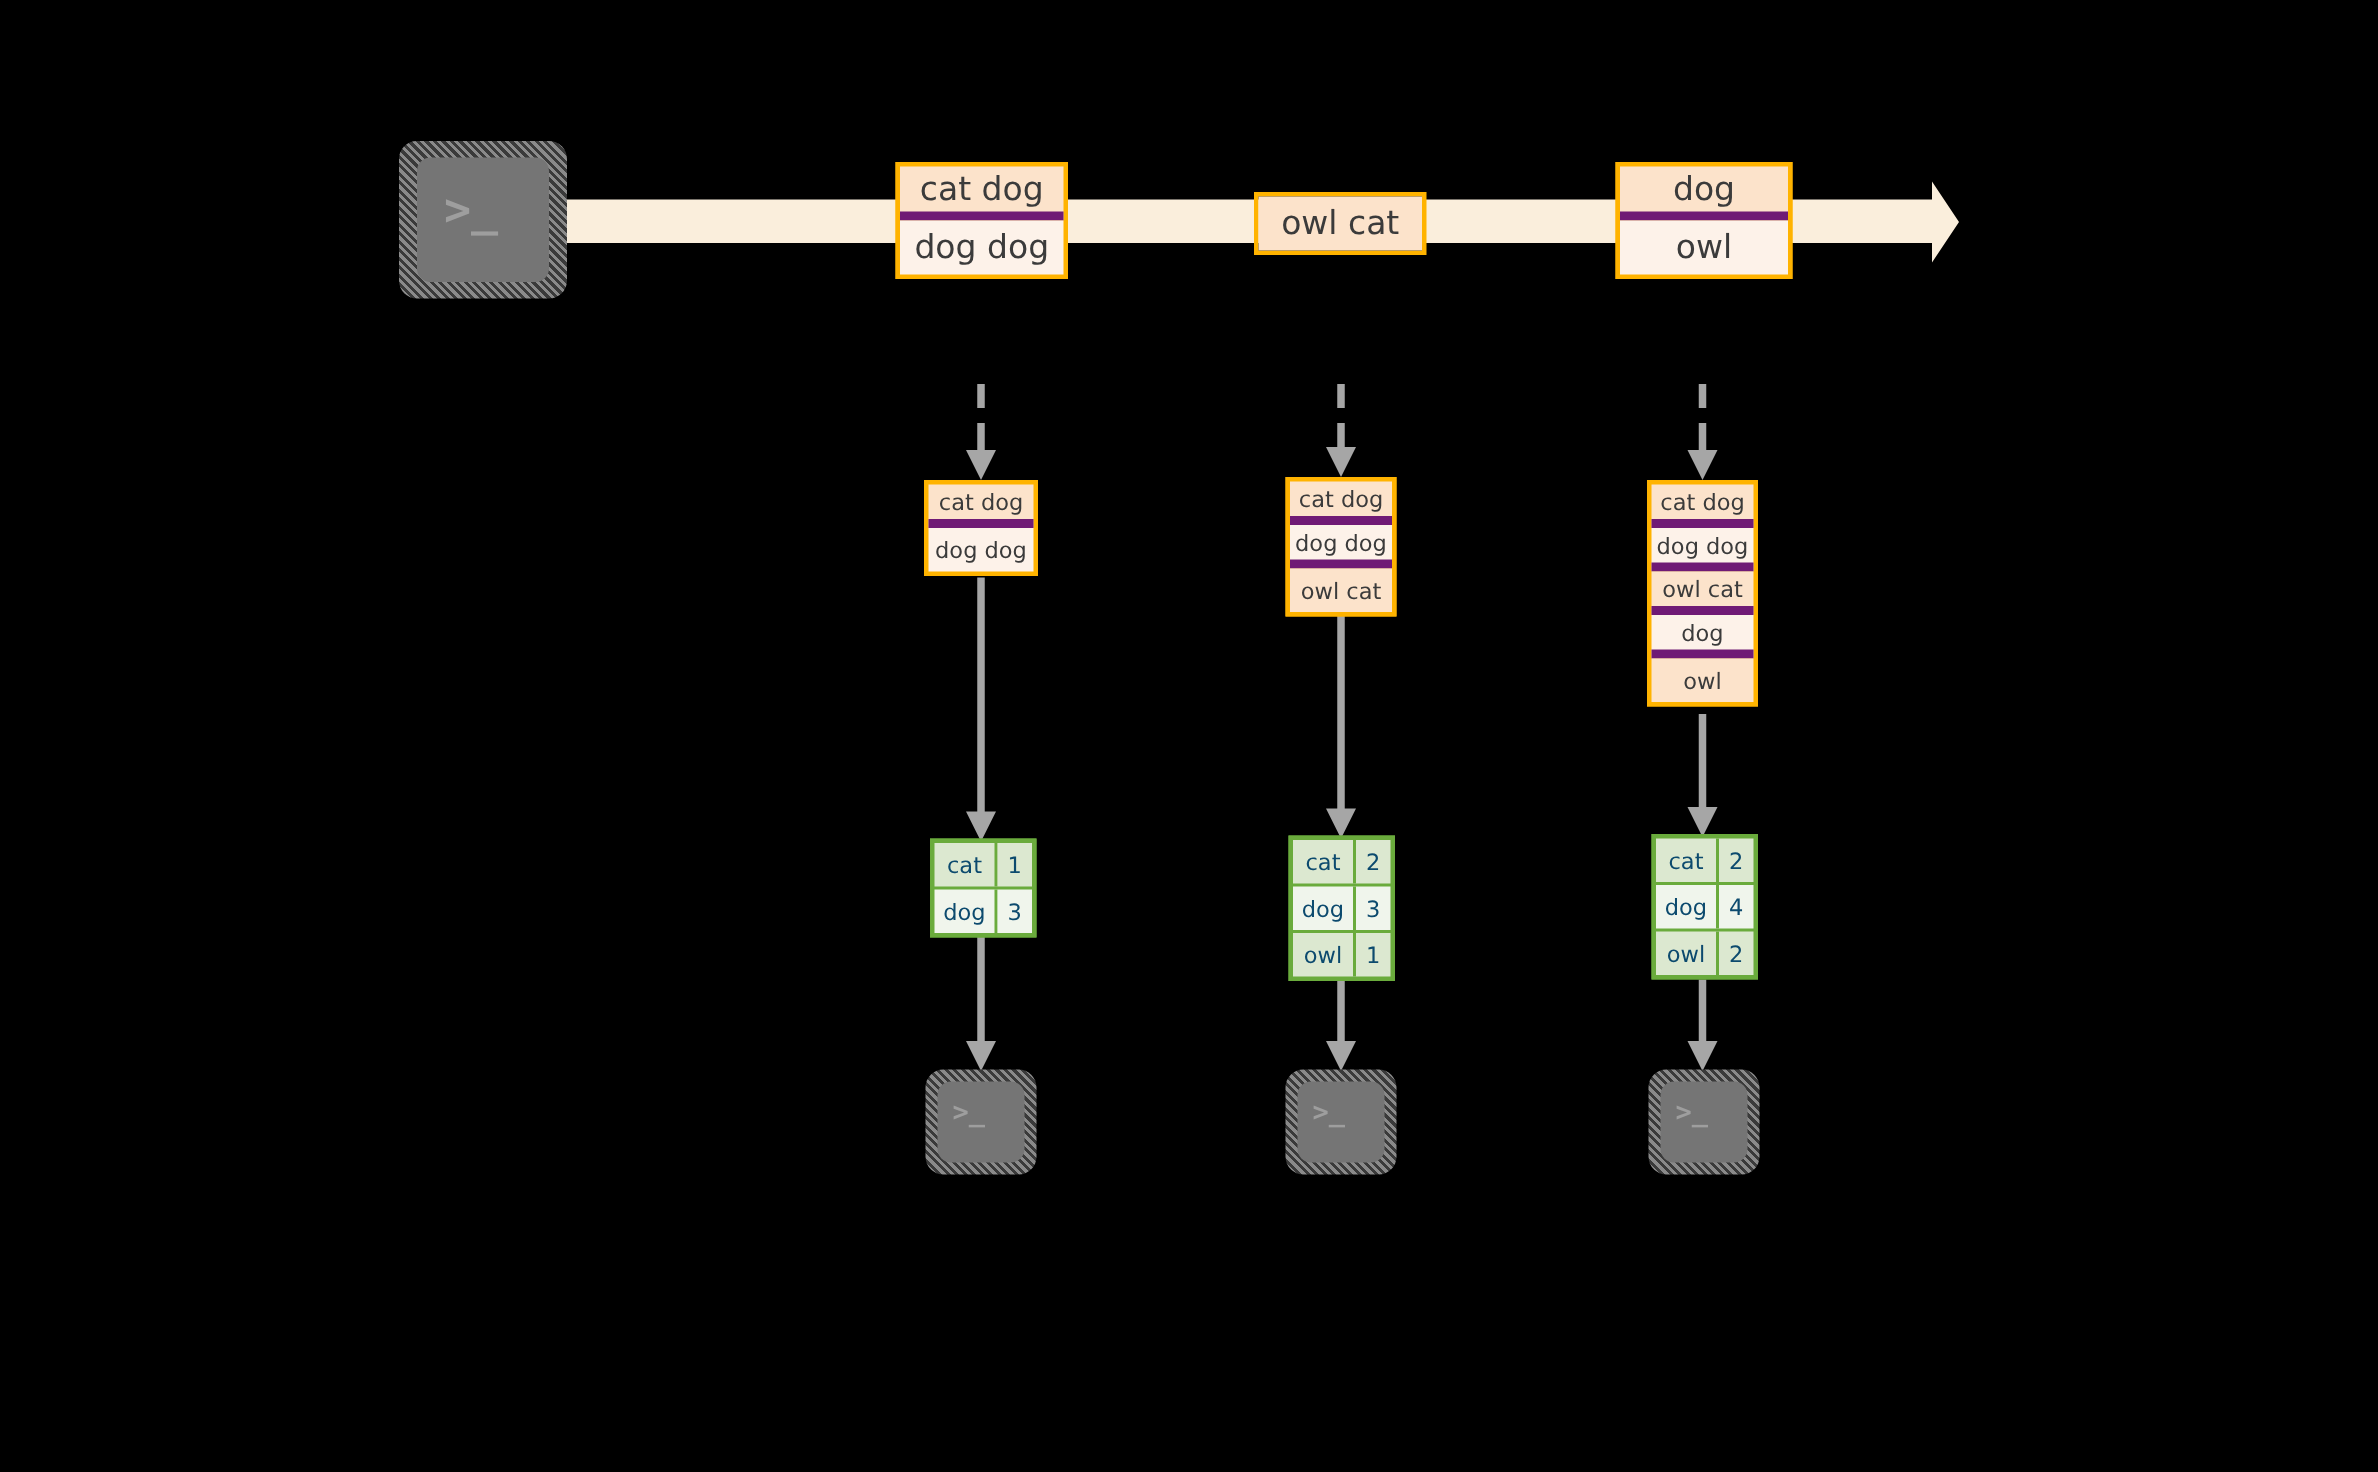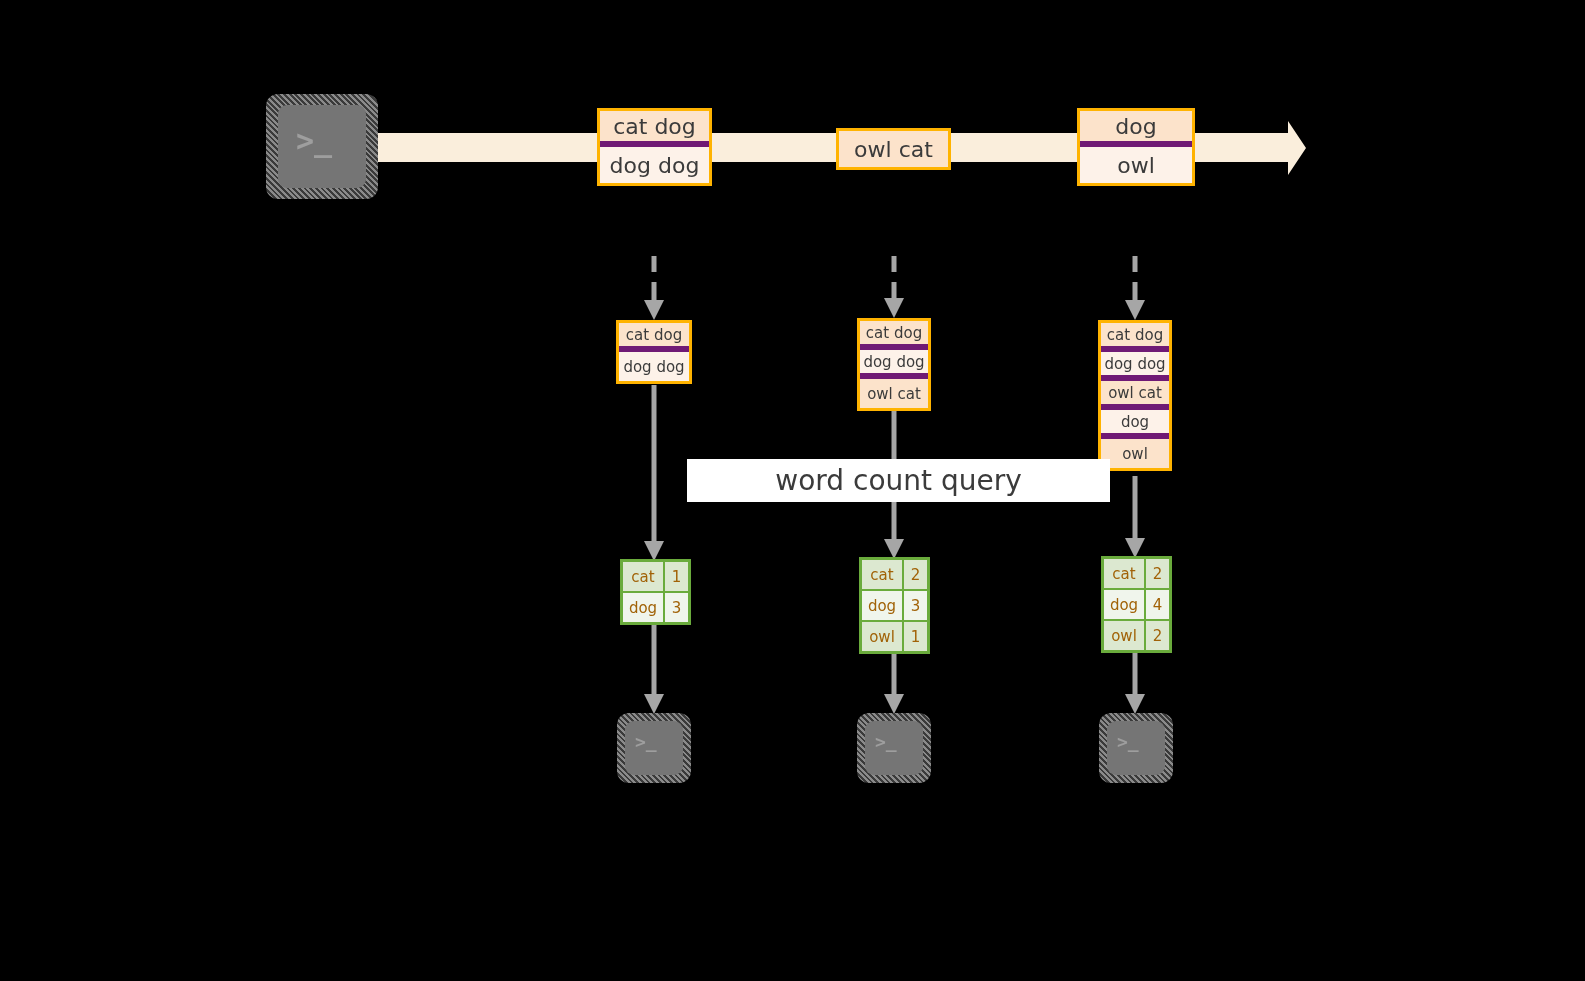--- a/index.html
+++ b/index.html
@@ -94,21 +94,21 @@
     height: 29px;
     border-bottom: 2px solid #6AAB3C;
   }
   .res-row:last-child { border-bottom: none; }
   .res-key, .res-val {
     box-sizing: border-box;
     display: flex;
     align-items: center;
     justify-content: center;
     font-size: 15px;
-    color: #a16207;
+    color: #0c4a6e;
     white-space: nowrap;
   }
   .res-key {
     width: 42px;
     border-right: 2px solid #6AAB3C;
   }
   .res-val { width: 23px; }
   .res-row.dark  .res-key, .res-row.dark  .res-val { background: #DCE8D0; }
   .res-row.light .res-key, .res-row.light .res-val { background: #F0F5EC; }
 
@@ -272,17 +272,14 @@
       <div class="res-val">2</div>
     </div>
   </div>
 
   <div class="terminal" style="left:1099px; top:713px; width:74px; height:70px;">
     <div class="hatch"></div>
     <div class="face" style="left:8px; top:8px; right:8px; bottom:8px;"></div>
     <div class="glyph" style="left:18px; top:20px; font-size:18px;">&gt;_</div>
   </div>
 
-  <div class="query-label" style="left:687px; top:459px; width:423px; height:43px;">
-    <span>word count query</span>
-  </div>
 
 </div>
 
 </body></html>

